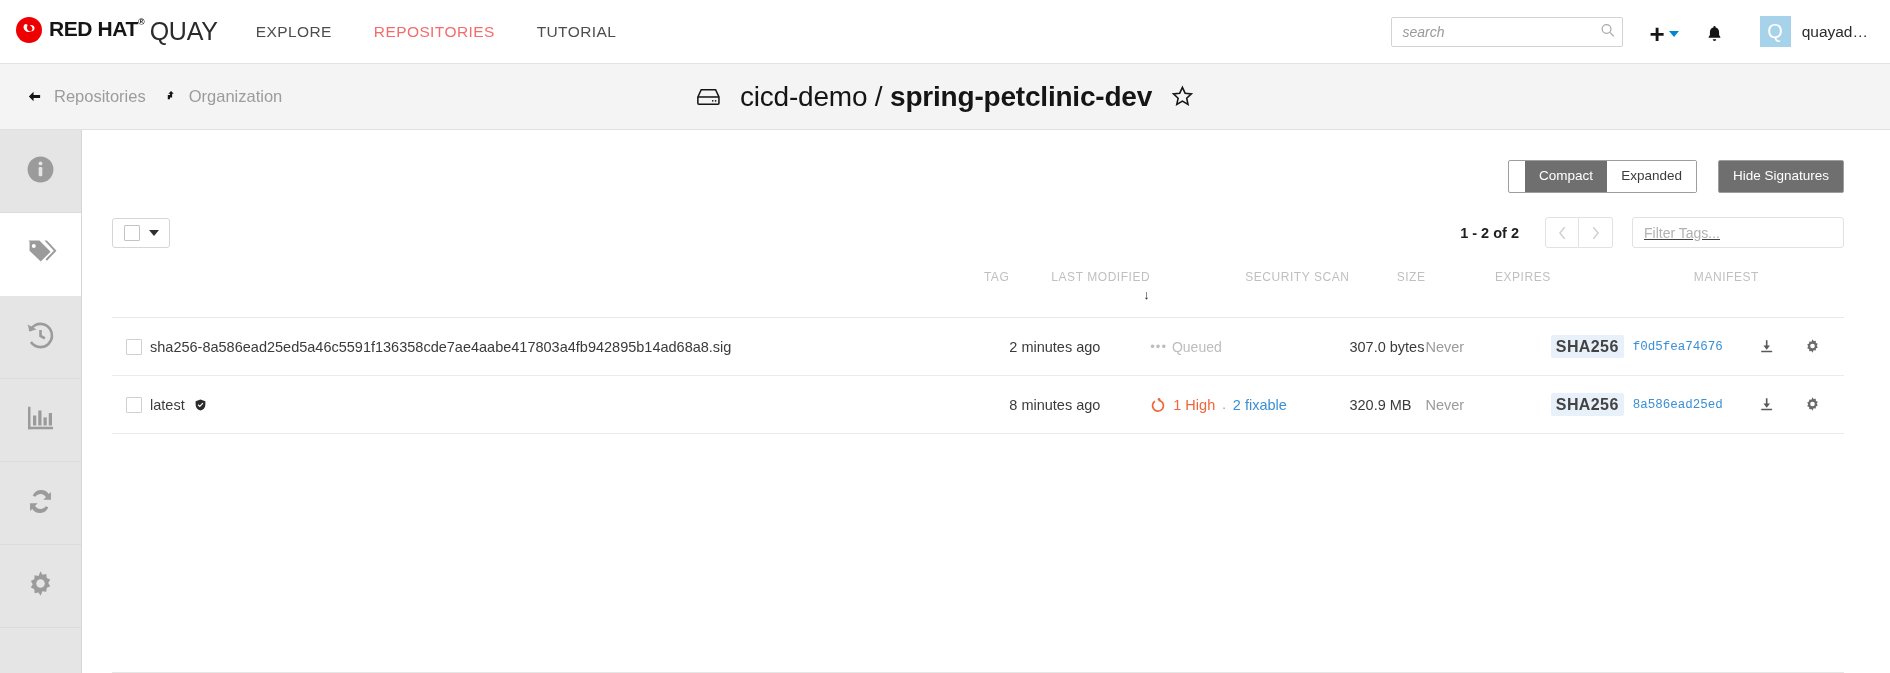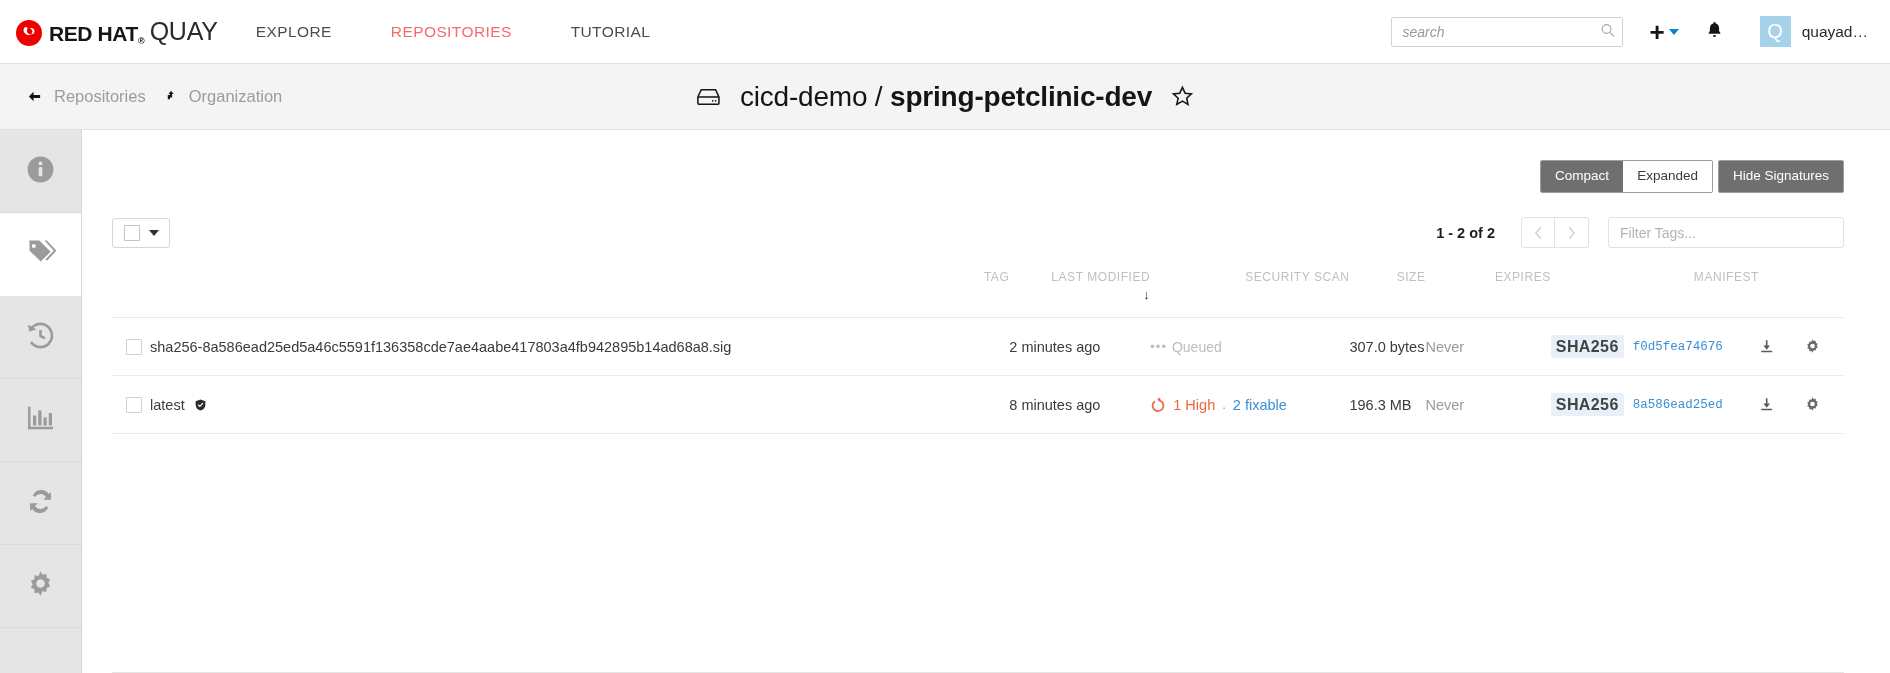--- a/index.html
+++ b/index.html
@@ -16,21 +16,21 @@
     height: 64px;
     background: #ffffff;
     border-bottom: 1px solid #e3e3e3;
     display: flex;
     align-items: center;
     padding: 0 22px 0 16px;
     position: relative;
   }
   .brand {
     display: flex;
-    align-items: flex-end;
+    align-items: flex-start;
     margin-right: 38px;
     text-decoration: none;
   }
   .rh-hat {
     width: 26px; height: 26px;
     border-radius: 50%;
     background: #e00;
     display: inline-flex;
     align-items: center; justify-content: center;
     margin-right: 7px;
@@ -44,34 +44,34 @@
     color: #151515;
   }
   .brand-reg { font-size: 9px; vertical-align: super; color:#151515; font-weight:bold;}
   .brand-quay {
     font-size: 25px;
     font-weight: 400;
     color: #2b2b2b;
     margin-left: 5px;
     letter-spacing: -0.2px;
   }
-  .nav-links { display: flex; align-items: center; gap: 59px; }
+  .nav-links { display: flex; align-items: center; gap: 42px; }
   .nav-link {
     font-size: 15.5px;
     color: #4d4d4d;
     letter-spacing: 0.4px;
     text-decoration: none;
     cursor: pointer;
   }
   .nav-link.active { color: #f56b6b; }
 
   .topnav-right {
     margin-left: auto;
     display: flex;
-    align-items: center;
+    align-items: flex-end;
     gap: 4px;
   }
   .search-box {
     position: relative;
     width: 232px;
     height: 30px;
     margin-right: 22px;
   }
   .search-box input {
     width: 100%; height: 100%;
@@ -205,21 +205,22 @@
     margin-left: auto;
     display: flex;
     align-items: center;
     padding-top: 6px;
   }
   .seg {
     display: flex;
     border-radius: 2px;
     overflow: hidden;
     border: 1px solid #9e9e9e;
-    margin-right: 5px;
+    margin-right: 21px;
+    padding-left: 16px;
   }
   .seg-btn {
     font-size: 13.5px;
     padding: 6px 14px 7px;
     background: #6f6f6f;
     color: #ffffff;
     cursor: pointer;
     border: none;
     font-family: "Liberation Sans", sans-serif;
     line-height: 1.35;
@@ -289,28 +290,29 @@
     border: 1px solid #e2e2e2;
     background: #fff;
     display: flex; align-items: center; justify-content: center;
     color: #cfcfcf;
     font-size: 16px;
     cursor: pointer;
   }
   .pager-btn:first-child { border-radius: 3px 0 0 3px; }
   .pager-btn:last-child { border-radius: 0 3px 3px 0; border-left: none; }
   .filter-input {
-    width: 236px; height: 31px;
+    width: 212px; height: 31px;
     border: 1px solid #e2e2e2;
     border-radius: 3px;
     padding: 0 11px;
     font-size: 14px;
     color: #444;
     outline: none;
     font-family: "Liberation Sans", sans-serif;
+    text-decoration: underline;
   }
   .filter-input::placeholder { color: #b2b2b2; }
 
   
   table.tags {
     width: 100%;
     border-collapse: collapse;
     margin-top: 22px;
     table-layout: fixed;
   }
@@ -680,21 +682,21 @@
                   <circle cx="12" cy="13" r="8.2" stroke="#f0663a" stroke-width="2.6" stroke-dasharray="44 12" transform="rotate(-80 12 13)"></circle>
                   <circle cx="13.6" cy="3.6" r="2.1" fill="#f0663a"></circle>
                 </svg>
               </span>
               <span class="vuln-high">1 High</span>
               <span class="vuln-dot">.</span>
               <span class="vuln-fix">2 fixable</span>
             </span>
           </td>
           <td class="col-size">
-            <span class="size-cell">196.3 MB</span>
+            <span class="size-cell">320.9 MB</span>
           </td>
           <td class="col-exp">
             <span class="exp-cell">Never</span>
           </td>
           <td class="col-man">
             <span class="man-cell">
               <span class="sha-badge">SHA256</span>
               <span class="man-hash">8a586ead25ed</span>
             </span>
           </td>

